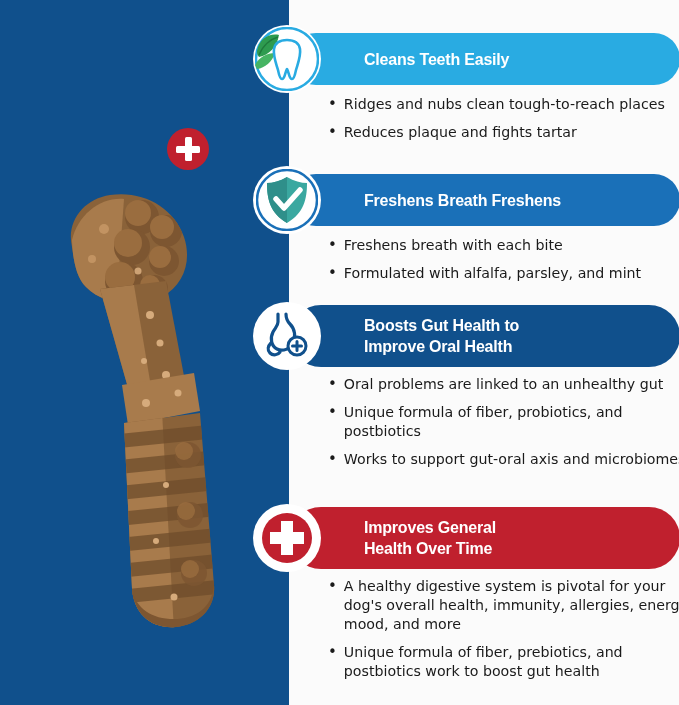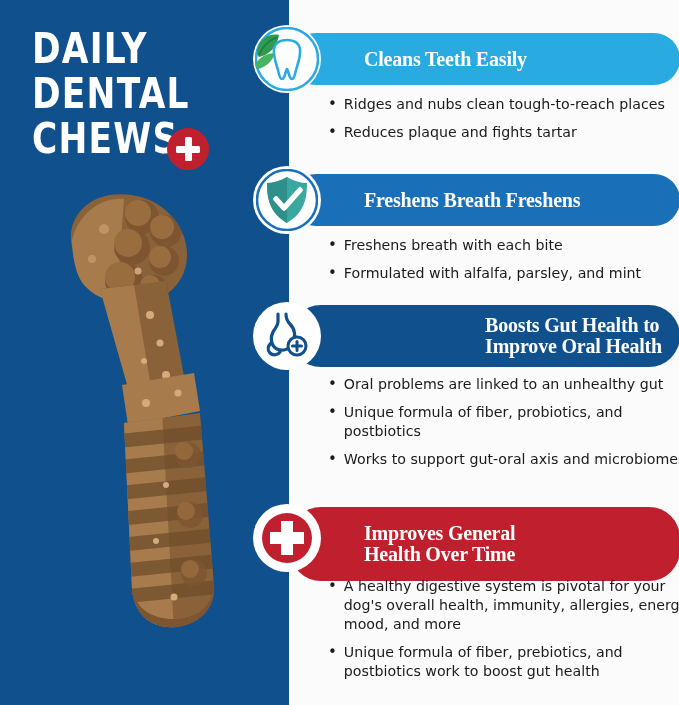--- a/index.html
+++ b/index.html
@@ -98,23 +98,23 @@
     height: 52px;
     border-radius: 26px;
     display: flex;
     align-items: center;
     box-sizing: border-box;
     padding-left: 74px;
     padding-right: 18px;
   }
   .banner-title {
     color: #ffffff;
-    font-family: Liberation Serif, serif;
+    font-family: Liberation Sans, sans-serif;
     font-weight: bold;
-    font-size: 20px;
+    font-size: 16px;
     line-height: 21px;
     letter-spacing: -0.2px;
     white-space: pre-line;
   }
   .icon-circle {
     position: absolute;
     left: 0;
     top: -8px;
     width: 68px;
     height: 68px;
@@ -148,40 +148,35 @@
   .bullet .txt { flex: 1 1 auto; }
 
   
   #sec-1 { top: 33px; }
   #sec-1 .banner { top: 0; width: 390px; background: #29abe2; }
   #sec-1 .bullets { top: 62px; }
   #sec-2 { top: 174px; }
   #sec-2 .banner { top: 0; width: 390px; background: #1a70b8; }
   #sec-2 .bullets { top: 62px; }
   #sec-3 { top: 305px; }
-  #sec-3 .banner { top: 0; height: 62px; border-radius: 31px; width: 390px; background: #10508c; justify-content: flex-end; }
+  #sec-3 .banner { top: 0; height: 62px; border-radius: 31px; width: 390px; background: #10508c; }
   #sec-3 .icon-circle { top: -3px; }
   #sec-3 .bullets { top: 70px; }
   #sec-4 { top: 507px; }
-  #sec-4 .banner { top: 0; height: 74px; border-radius: 31px; width: 390px; background: #c0202e; }
+  #sec-4 .banner { top: 0; height: 62px; border-radius: 31px; width: 390px; background: #c0202e; }
   #sec-4 .icon-circle { top: -3px; }
   #sec-4 .bullets { top: 70px; }
 </style>
 </head>
 <body>
 
 <div class="poster">
 
   <div class="left-panel"></div>
 
-  <div class="title-block">
-    <div class="title-line">DAILY</div>
-    <div class="title-line">DENTAL</div>
-    <div class="title-line">CHEWS</div>
-  </div>
   <div class="title-cross-badge">
     <div class="bar-h"></div>
     <div class="bar-v"></div>
   </div>
 
   <div class="chew">
     <svg width="220" height="470" viewBox="0 0 220 470">
       <defs>
         <clipPath id="headClip">
           <path d="M34,62 C28,36 46,14 72,10 C104,5 136,22 146,52 C154,76 146,100 124,112

